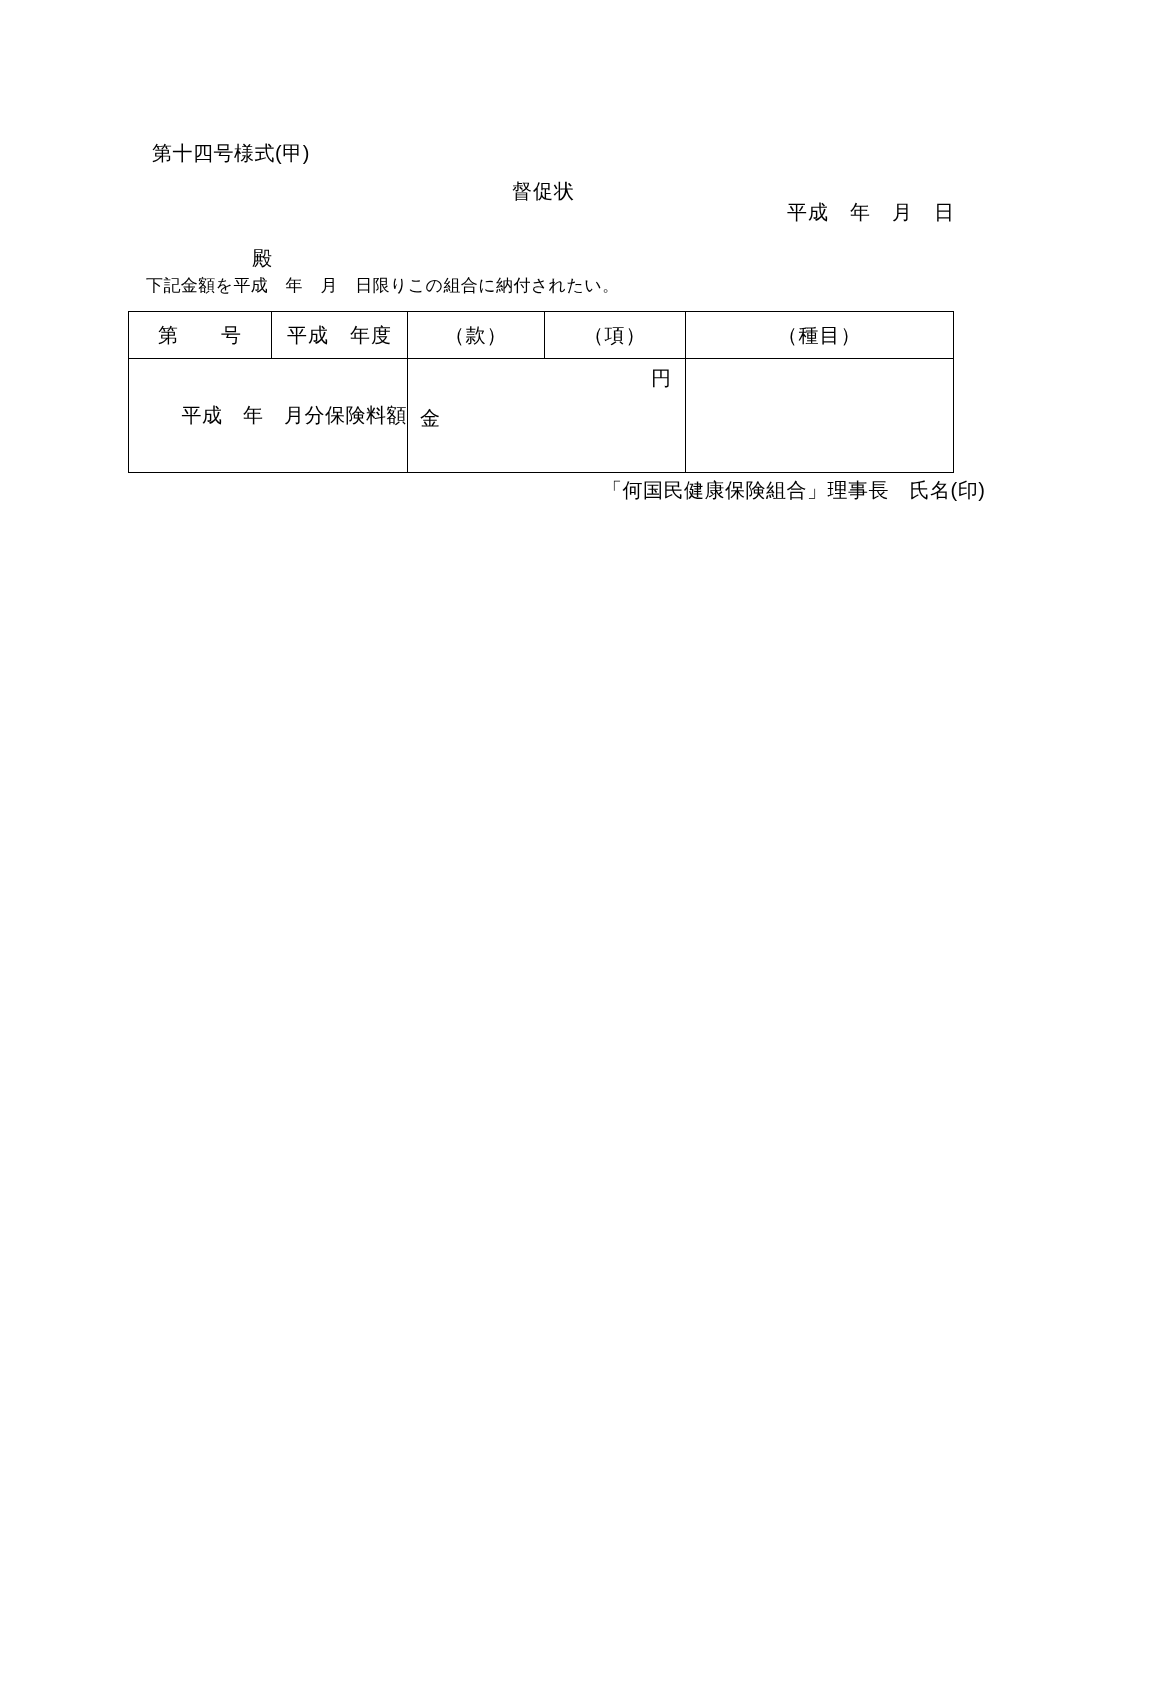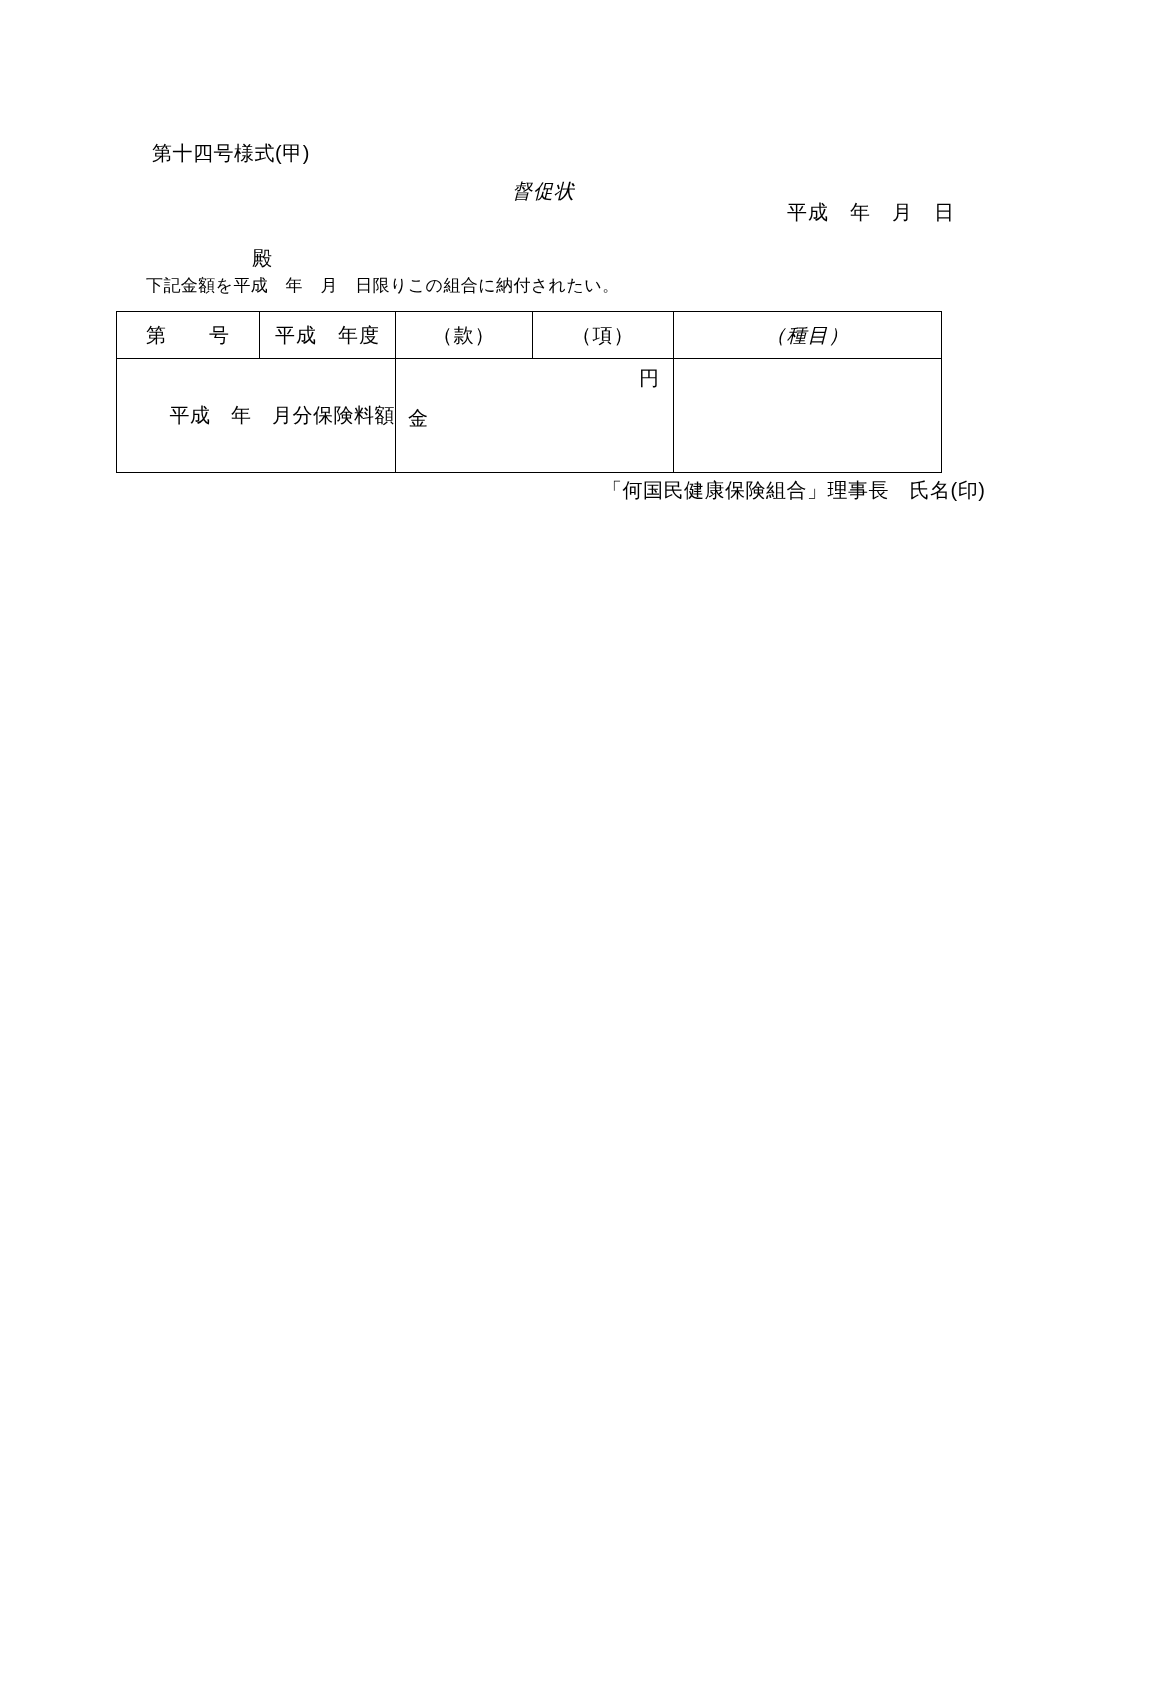--- a/index.html
+++ b/index.html
@@ -31,21 +31,20 @@
     white-space: nowrap;
     margin-left: 21px;
   }
   .doc-title {
     position: absolute;
     left: 512px;
     top: 178px;
     font-size: 20px;
     letter-spacing: 1px;
     white-space: nowrap;
-    font-style: italic;
   }
   .date-line {
     position: absolute;
     left: 787px;
     top: 199px;
     font-size: 20px;
     letter-spacing: 1px;
     white-space: nowrap;
   }
   .addressee {
@@ -58,21 +57,21 @@
   .body-line {
     position: absolute;
     left: 146px;
     top: 274px;
     font-size: 17px;
     letter-spacing: 0.4px;
     white-space: nowrap;
   }
   .table-wrap {
     position: absolute;
-    left: 116px;
+    left: 128px;
     top: 311px;
     width: 820px;
   }
   table.main-table {
     border-collapse: collapse;
     width: 820px;
     table-layout: fixed;
   }
   table.main-table td {
     border: 1.5px solid #000000;
@@ -82,21 +81,21 @@
   }
   .hdr {
     height: 46px;
     text-align: center;
     letter-spacing: 1px;
   }
   .c1 { width: 142px; }
   .c2 { width: 135px; }
   .c3 { width: 136px; }
   .c4 { width: 140px; }
-  .c5 { width: 267px; font-style: italic; }
+  .c5 { width: 267px; }
   .row2-label {
     height: 113px;
     text-align: right;
     letter-spacing: 0.5px;
     margin-top: 8px;
   }
   .row2-amount {
     position: relative;
     height: 113px;
     vertical-align: top;

